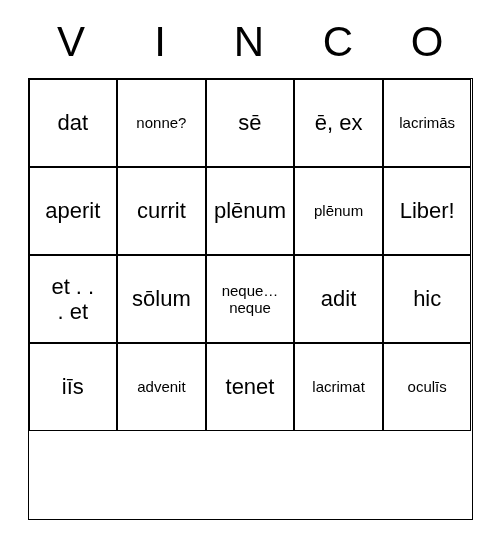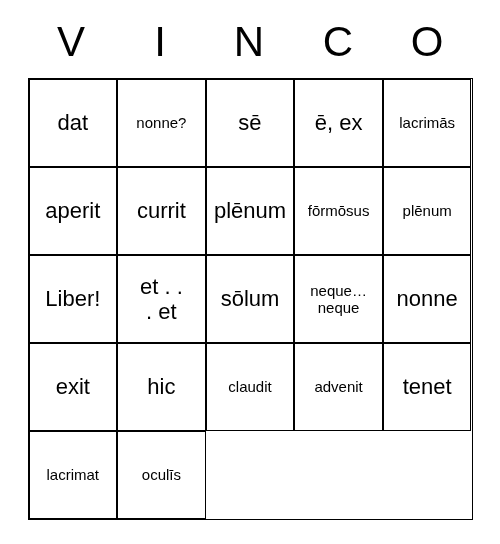--- a/index.html
+++ b/index.html
@@ -73,30 +73,28 @@
     <div class="cell">dat</div>
     <div class="cell small">nonne?</div>
     <div class="cell">sē</div>
 
     <div class="cell">ē, ex</div>
     <div class="cell small">lacrimās</div>
     <div class="cell">aperit</div>
     <div class="cell">currit</div>
     <div class="cell">plēnum</div>
 
-    <div class="cell xsmall">fōrmōsus</div>
     <div class="cell small">plēnum</div>
     <div class="cell">Liber!</div>
     <div class="cell">et . . . et</div>
     <div class="cell">sōlum</div>
 
     <div class="cell xsmall">neque…neque</div>
-    <div class="cell">nonne</div>
-    <div class="cell">exit</div>
+    <div class="cell">adit</div>
     <div class="cell">hic</div>
+    <div class="cell">iīs</div>
 
-    <div class="cell small">claudit</div>
     <div class="cell small">advenit</div>
     <div class="cell">tenet</div>
     <div class="cell small">lacrimat</div>
     <div class="cell small">oculīs</div>
   </div>
 </div>
 
 </body></html>

